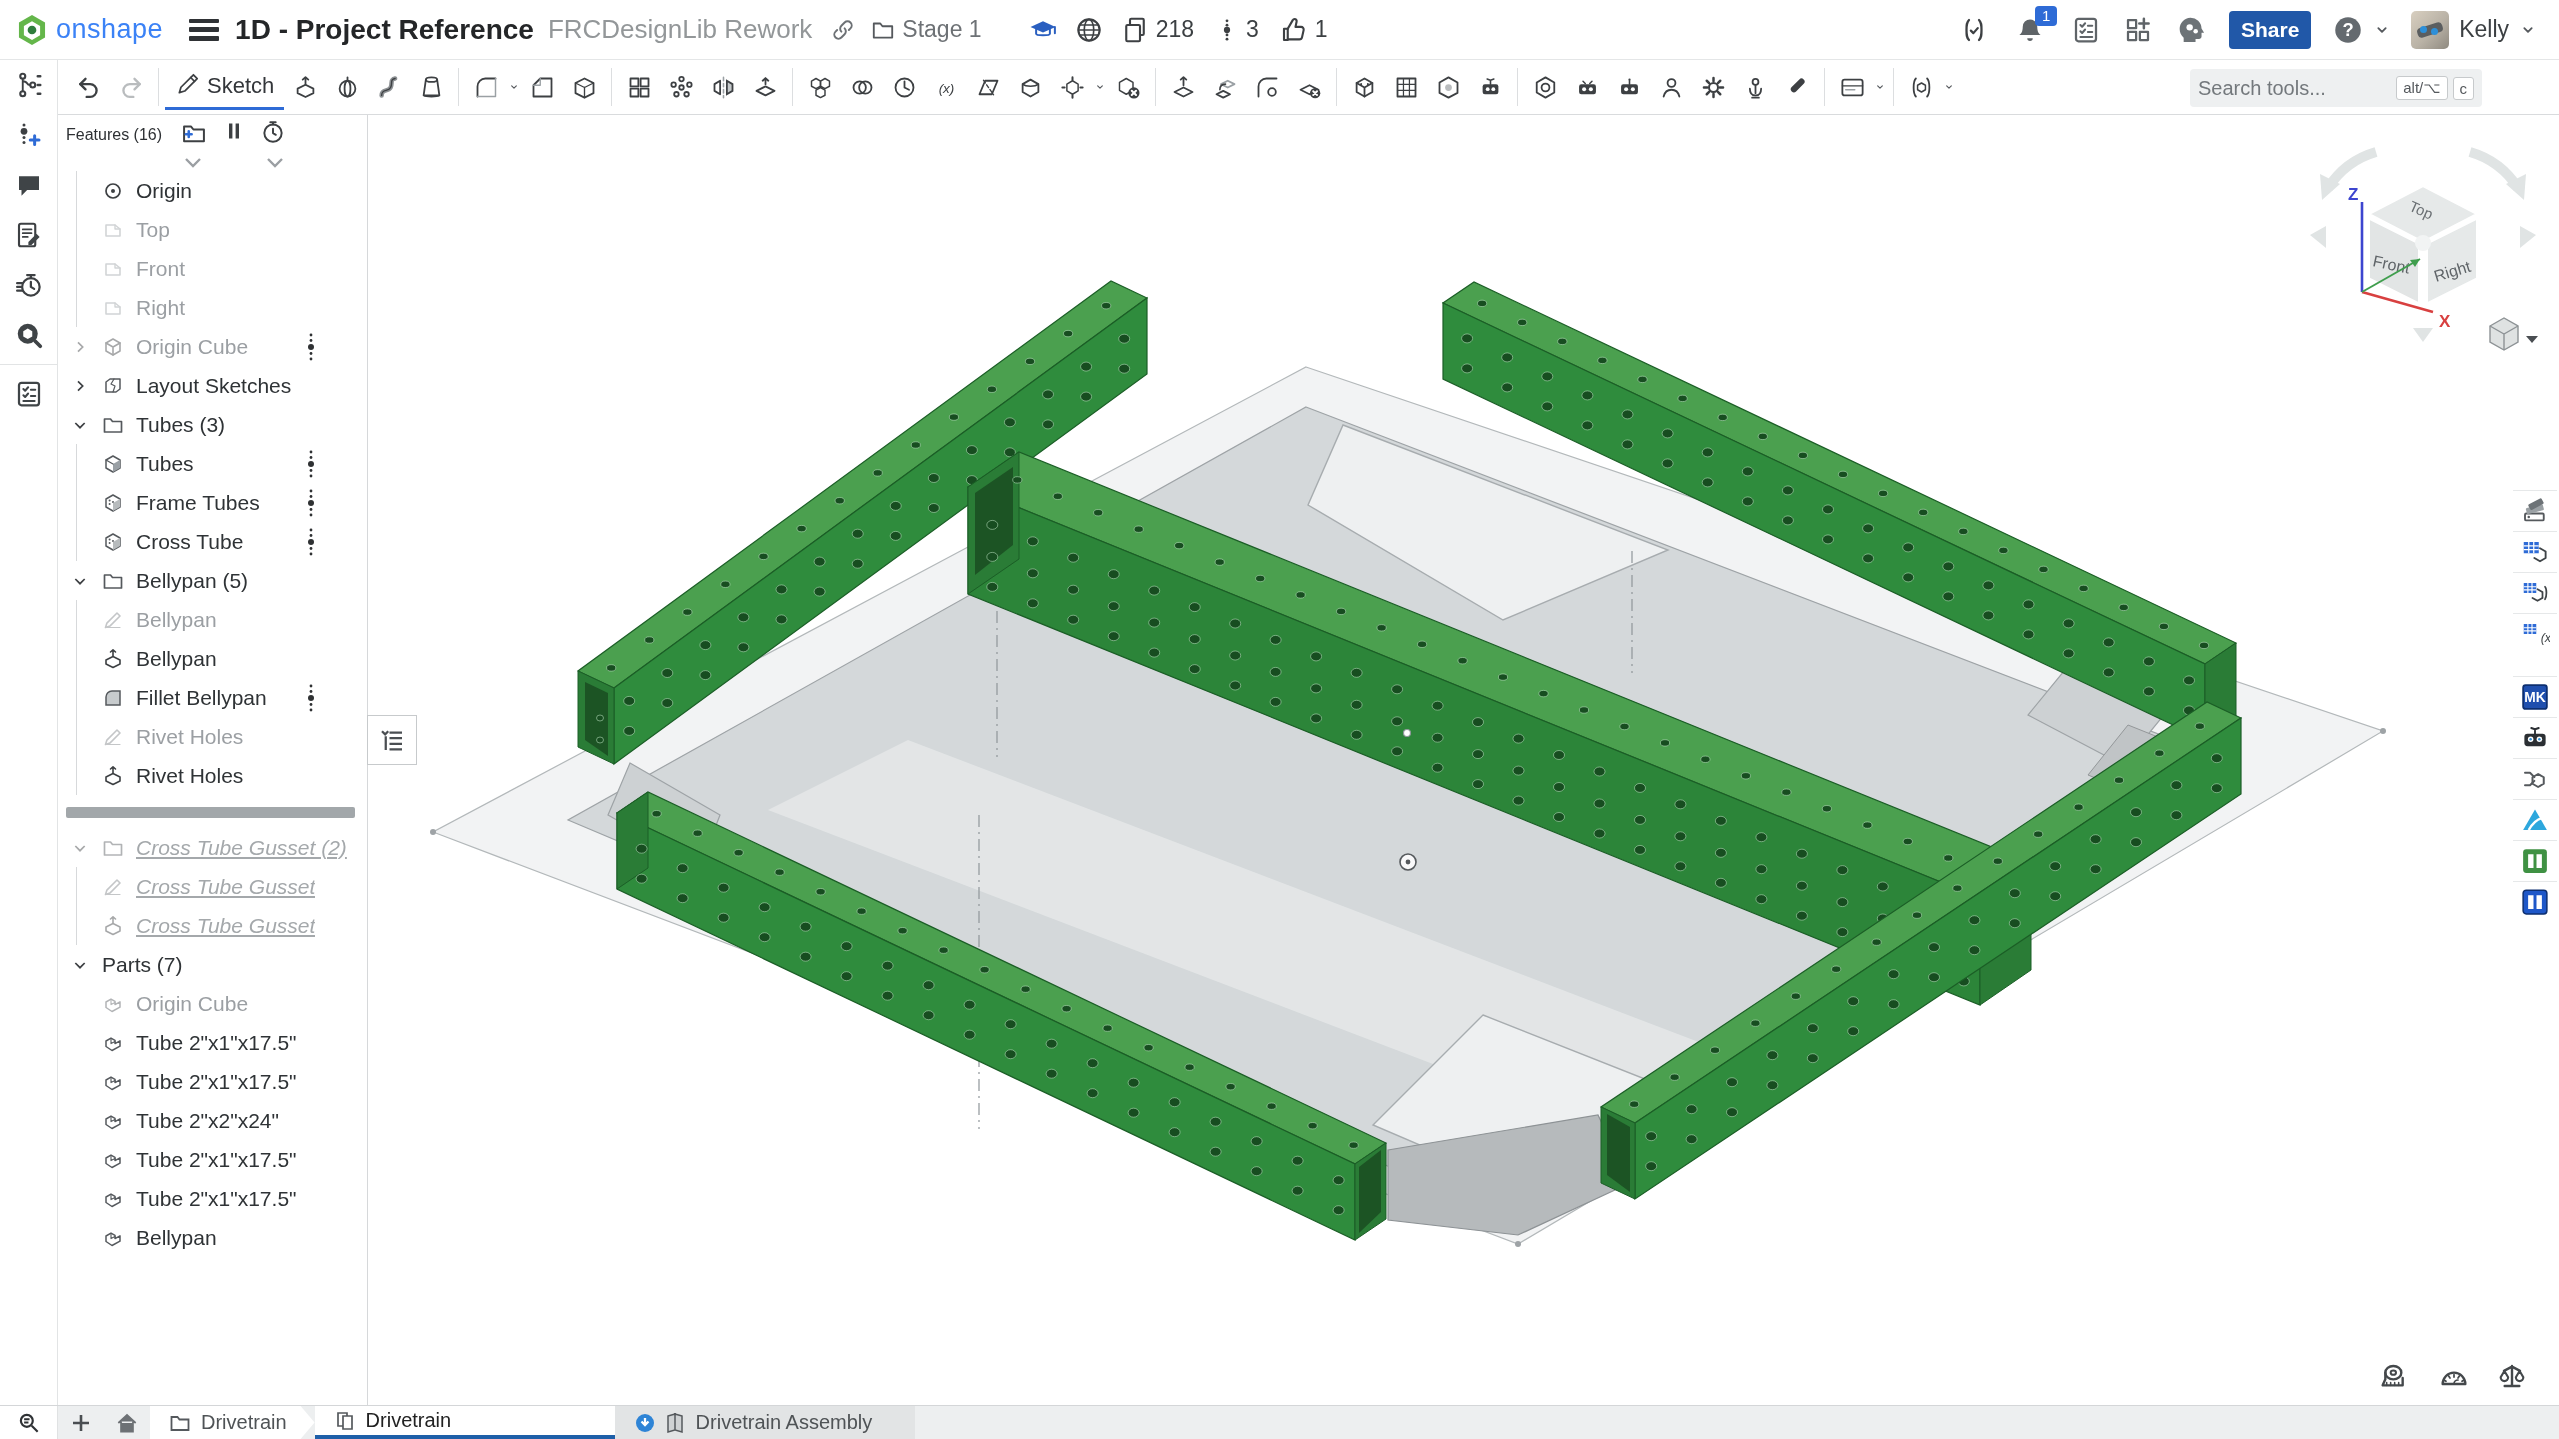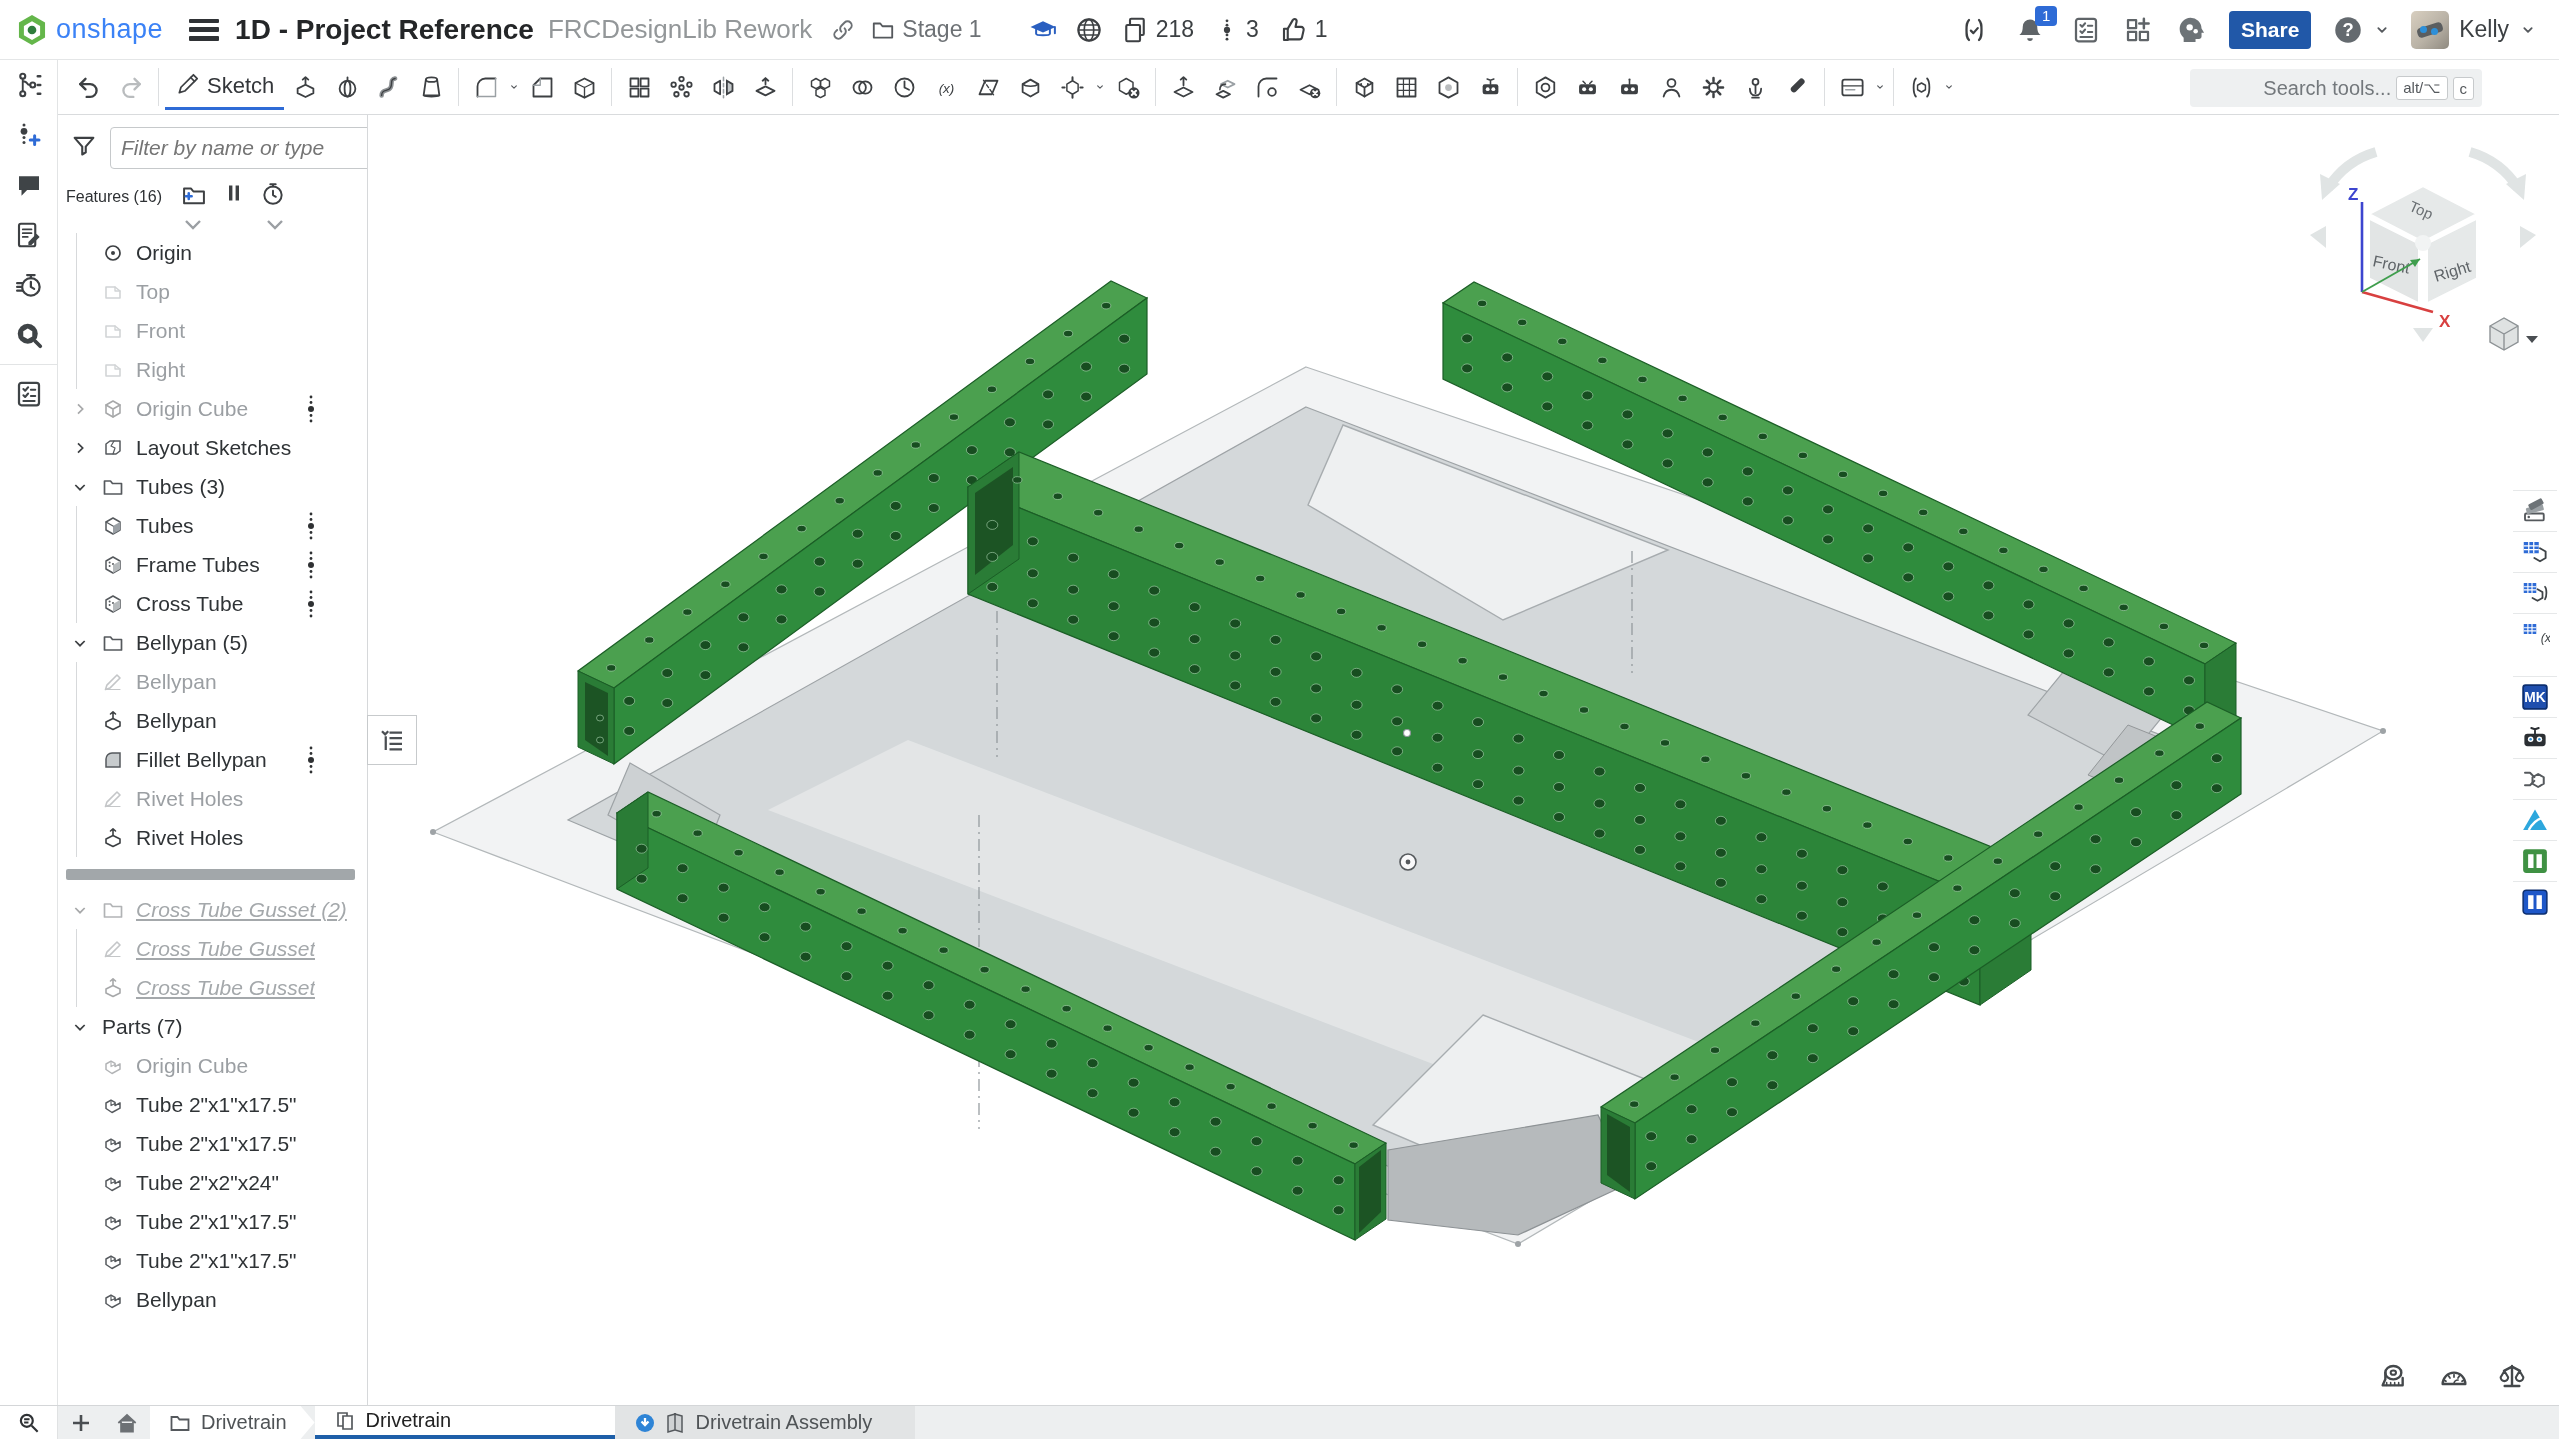--- a/index.html
+++ b/index.html
@@ -25,21 +25,21 @@
     background:#5b5e60; border-radius:4px; transform:rotate(-18deg); }
   .avatar:after { content:""; position:absolute; left:9px; top:15px; width:7px; height:7px;
     background:#2d8fd8; border-radius:50%; box-shadow:11px 2px 0 #2d8fd8; }
   .user-name { font-size:23px; color:#3c4043; margin-left:10px; }
   .bell-wrap { position:relative; }
   .badge { position:absolute; top:-9px; right:-12px; background:#2e6bd6; color:#fff; font-size:15px;
     min-width:22px; height:20px; border-radius:4px; display:flex; align-items:center; justify-content:center; }
 
   
   #toolbar { position:absolute; left:58px; top:60px; right:0; height:55px; background:#fff;
-    border-bottom:1px solid #d9dbdd; display:flex; align-items:center; z-index:25;text-align:right; }
+    border-bottom:1px solid #d9dbdd; display:flex; align-items:center; z-index:25; }
   .t-ic { width:42px; height:46px; display:flex; align-items:center; justify-content:center; cursor:pointer; border-radius:3px; }
   .t-div { width:1px; height:38px; background:#dcdee0; margin:0 6px; }
   .t-caret { width:14px; height:46px; display:flex; align-items:center; justify-content:center; cursor:pointer; }
   #sketch-btn { display:flex; align-items:center; height:46px; padding:0 10px; cursor:pointer; border-bottom:3px solid #2e6bd6; }
   #sketch-btn span.lbl { font-size:22px; color:#33363a; margin-left:6px; }
   #search-tools { position:absolute; right:77px; top:9px; width:292px; height:38px; background:#eef0f1;
     border-radius:4px; display:flex; align-items:center; padding:0 8px; cursor:text; }
   #search-tools .ph { font-size:20px; color:#73787c; flex:1; }
   .key-badge { background:#fff; border:1px solid #c7cacc; border-radius:3px; font-size:15px; color:#55595d;
     padding:2px 6px; margin-left:5px; }
@@ -567,26 +567,20 @@
     <div class="ls-div"></div>
     <div class="ls-ic">
       <svg width="30" height="30" viewBox="0 0 24 24">
         <rect x="4" y="3" width="16" height="18" rx="2" fill="none" stroke="#3f4447" stroke-width="1.8" stroke-linecap="round" stroke-linejoin="round"></rect>
         <path d="M7.5 8l1.4 1.4 2.4-2.8M7.5 13l1.4 1.4 2.4-2.8M7.5 17.5h9M13.5 8.5h3.5M13.5 13.5h3.5" fill="none" stroke="#3f4447" stroke-width="1.6" stroke-linecap="round" stroke-linejoin="round"></path>
       </svg>
     </div>
   </div>
 
 <div id="feature-panel">
-  <div id="filter-row">
-    <span id="ic-funnel"><svg width="28" height="28" viewBox="0 0 24 24">
-          <path d="M4 5h16l-6.5 7.5v5l-3 1.8V12.5z" fill="none" stroke="#3d4043" stroke-width="1.8" stroke-linecap="round" stroke-linejoin="round"></path>
-        </svg></span>
-    <input id="filter-input" placeholder="Filter by name or type" style="">
-  </div>
   <div id="features-header">
     <span class="fh-label">Features (16)</span>
     <span class="fh-icons">
       <span id="ic-folderplus"><svg width="28" height="28" viewBox="0 0 24 24">
             <path d="M3.5 6.5h6l2 2.5h9V19h-17z" fill="none" stroke="#3d4043" stroke-width="1.7" stroke-linecap="round" stroke-linejoin="round"></path>
             <path d="M7.5 10.5v5M5 13h5" fill="none" stroke="#2e6bd6" stroke-width="2.2" stroke-linecap="round" stroke-linejoin="round"></path>
           </svg></span>
       <span id="ic-pause"><svg width="24" height="24" viewBox="0 0 24 24">
             <rect x="7" y="4.5" width="3.4" height="15" fill="#3d4043"></rect>
             <rect x="13.6" y="4.5" width="3.4" height="15" fill="#3d4043"></rect>

